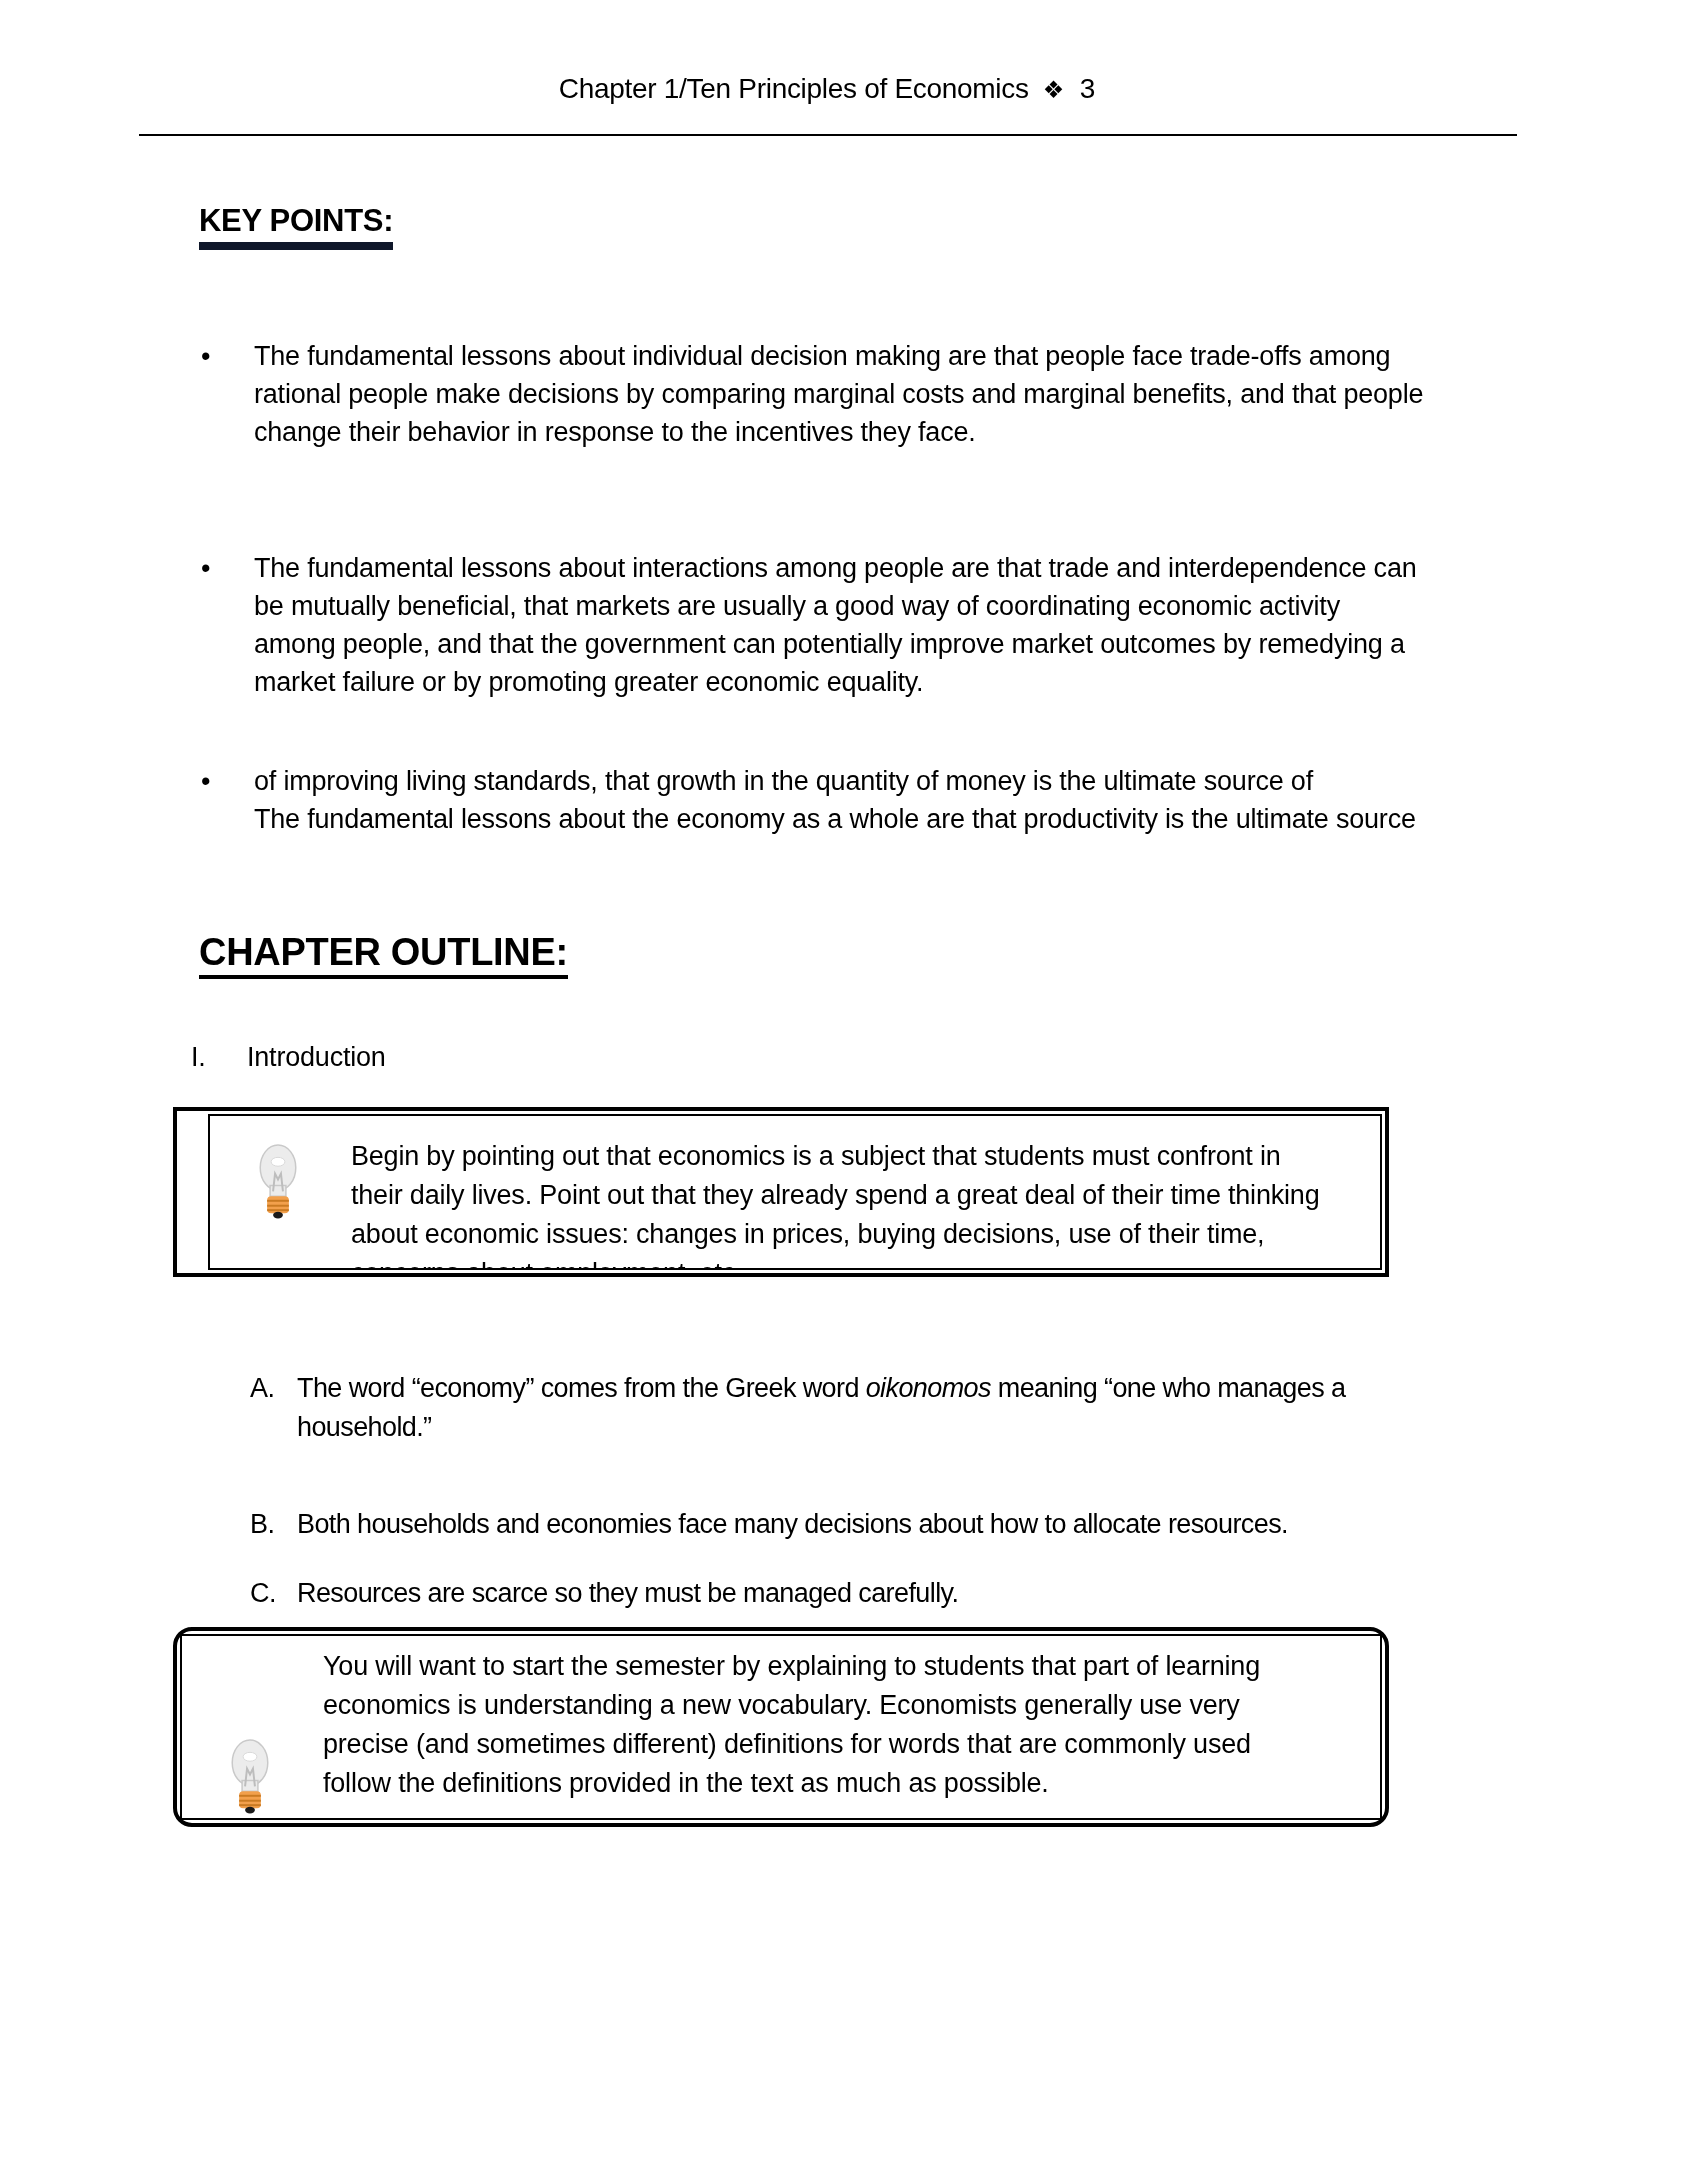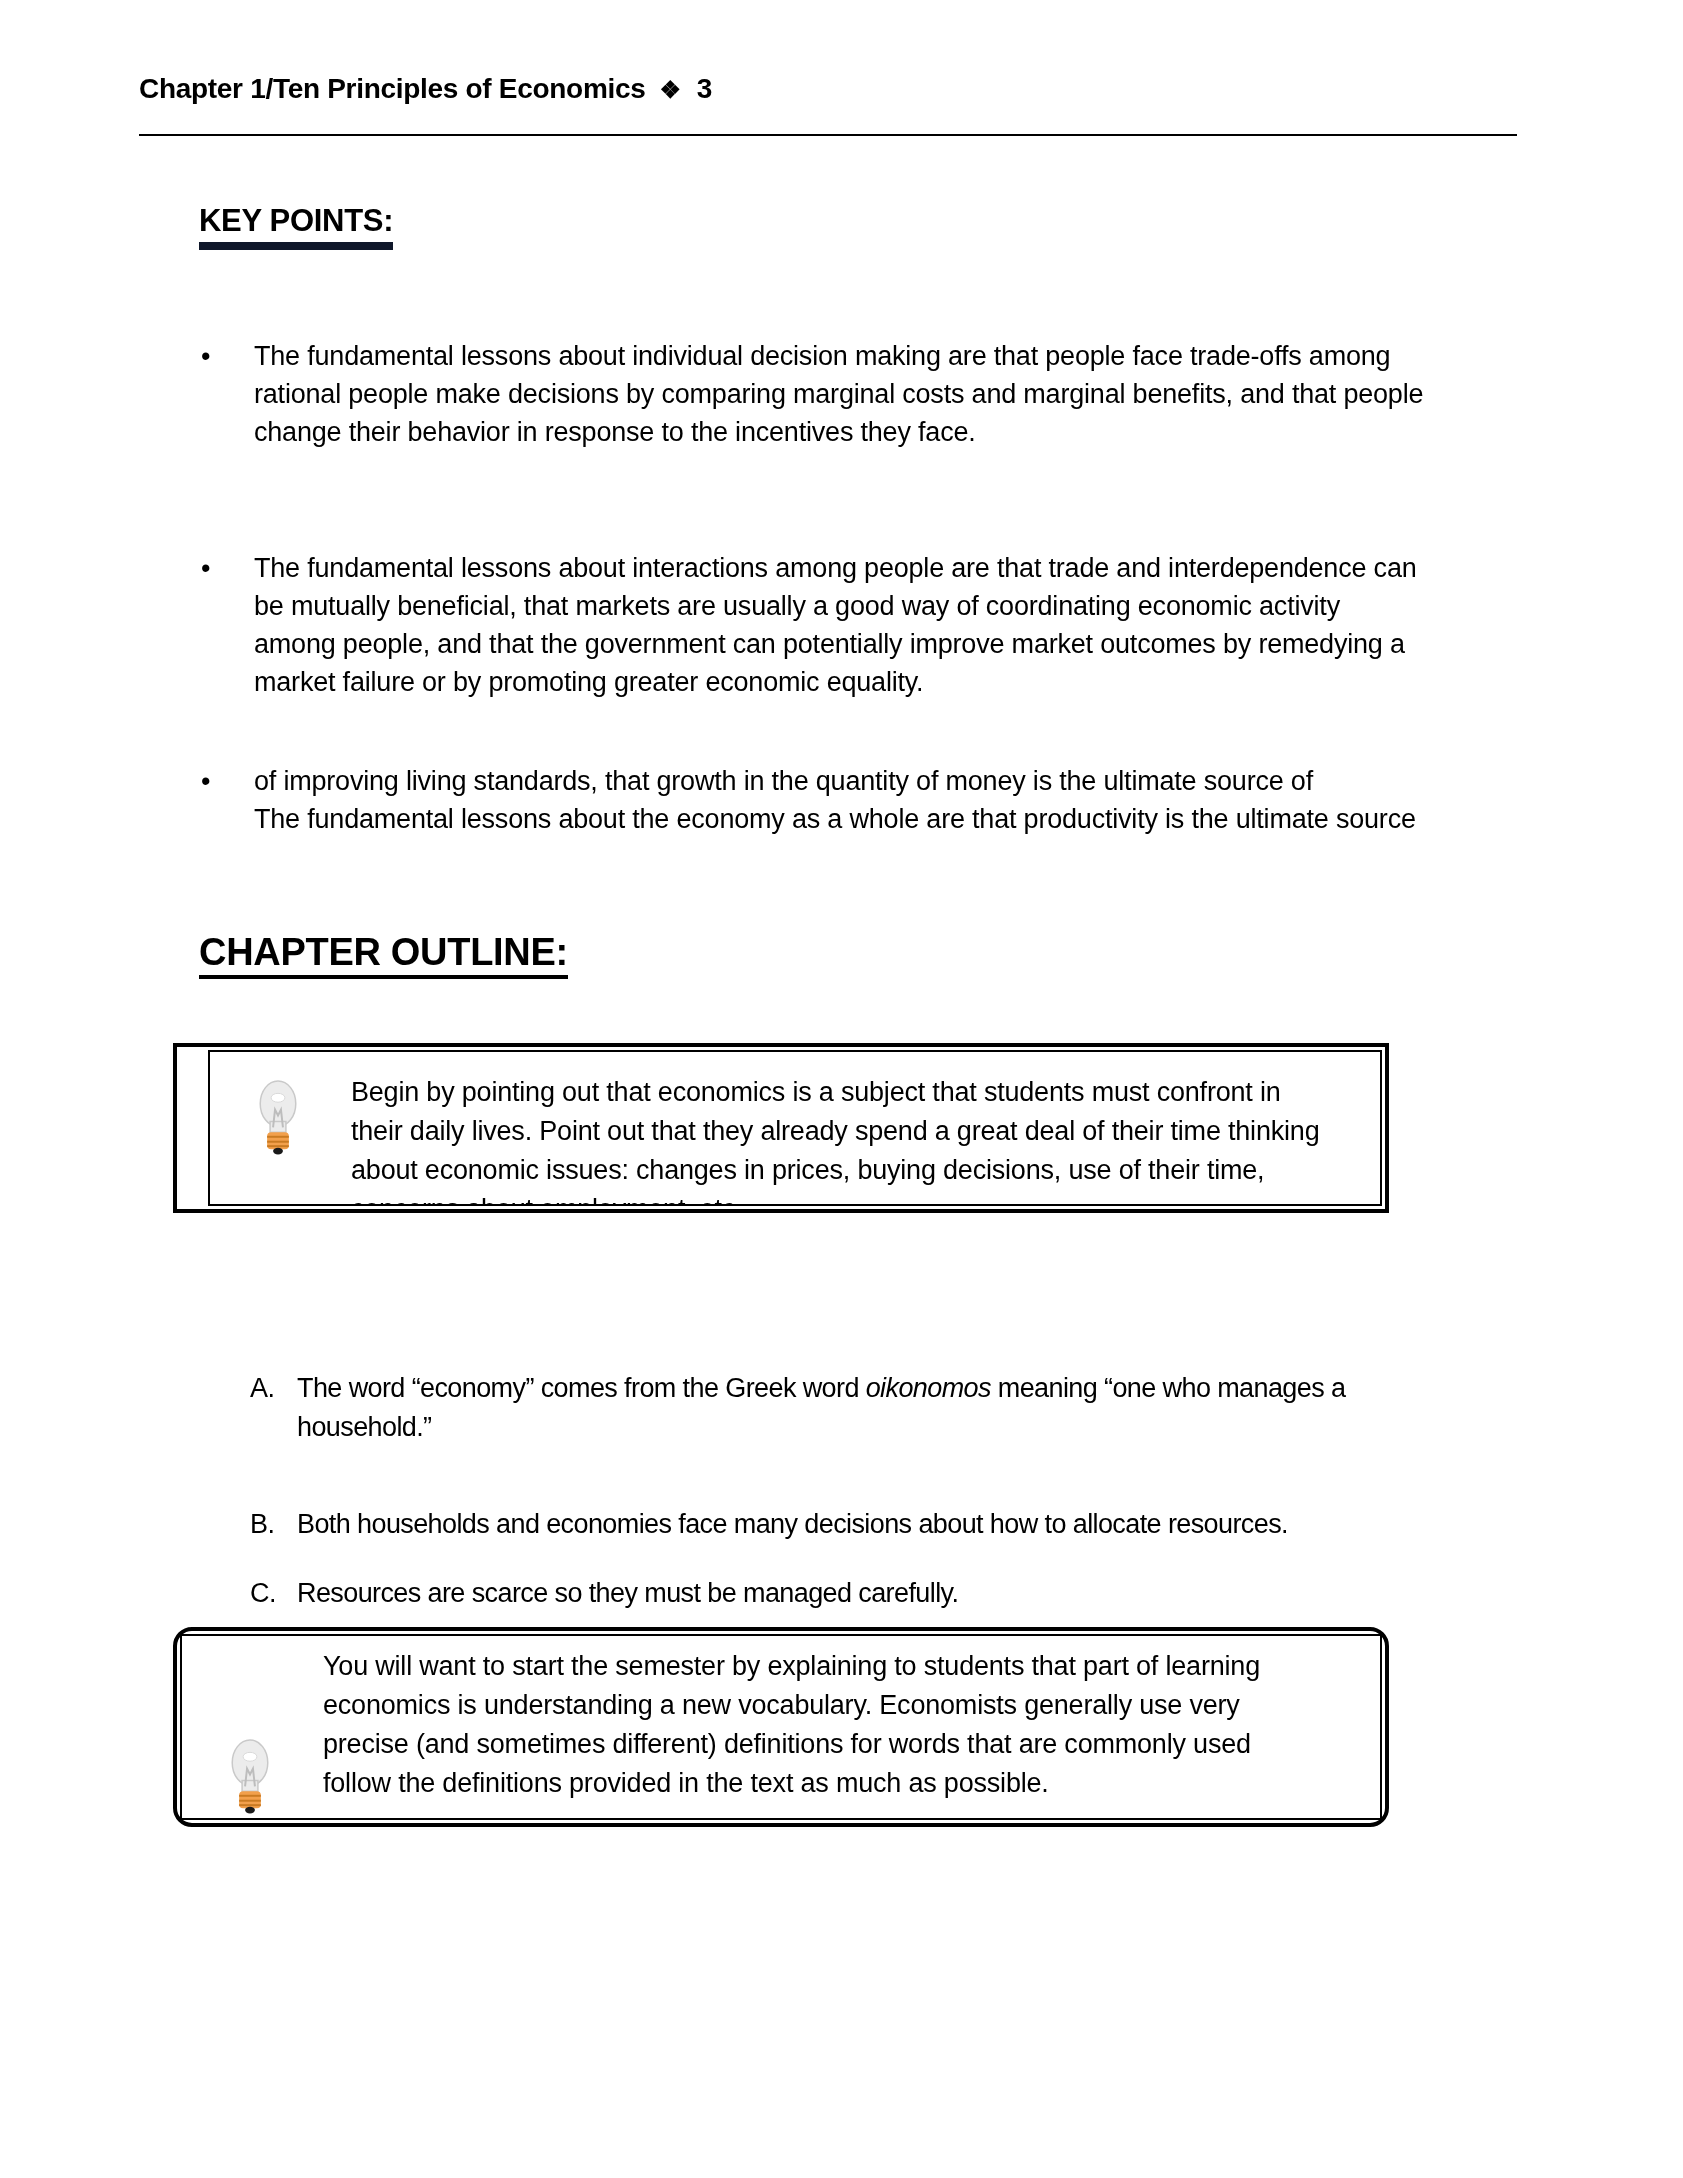--- a/index.html
+++ b/index.html
@@ -8,23 +8,22 @@
     width:1683px; height:2178px;
     margin:0 auto;
     background:#ffffff;
     font-family:"Liberation Sans", sans-serif;
     color:#000;
     overflow:hidden;
   }
   
   .header {
     position:absolute; top:73px; left:139px; width:1376px;
-    text-align:left; font-size:28px; letter-spacing:-0.3px;
+    text-align:center; font-size:28px; letter-spacing:-0.3px;
     white-space:nowrap;
-    font-weight:bold;
   }
   .header .ornament { font-size:24px; margin:0 16px 0 14px; }
   .header-rule {
     position:absolute; top:134px; left:139px; width:1378px; height:0;
     border-top:2.5px solid #000;
   }
   
   .h-keypoints {
     position:absolute; top:203px; left:199px;
     font-size:31px; font-weight:bold; letter-spacing:-0.3px;
@@ -57,21 +56,21 @@
   .outline-item.ia { top:1369px; }
   .outline-item.ib { top:1505px; }
   .outline-item.ic { top:1574px; }
   .outline-item em { font-style:italic; }
   
   .tipbox {
     position:absolute; left:173px; width:1216px;
     border:4px solid #000; padding:3px;
     box-sizing:border-box; background:#fff;
   }
-  .tipbox.t1 { top:1043px; height:170px;padding-left:31px; }
+  .tipbox.t1 { top:1107px; height:170px;padding-left:31px; }
   .tipbox.t2 { top:1627px; height:200px;border-radius:19px; }
   .tipbox-inner {
     position:relative; border:2px solid #000;
     width:100%; height:100%; box-sizing:border-box;
     overflow:hidden;
   }
   .tipbox-text {
     padding:0 40px 0 141px;
     font-size:27px; line-height:39px; letter-spacing:-0.2px;
   }

